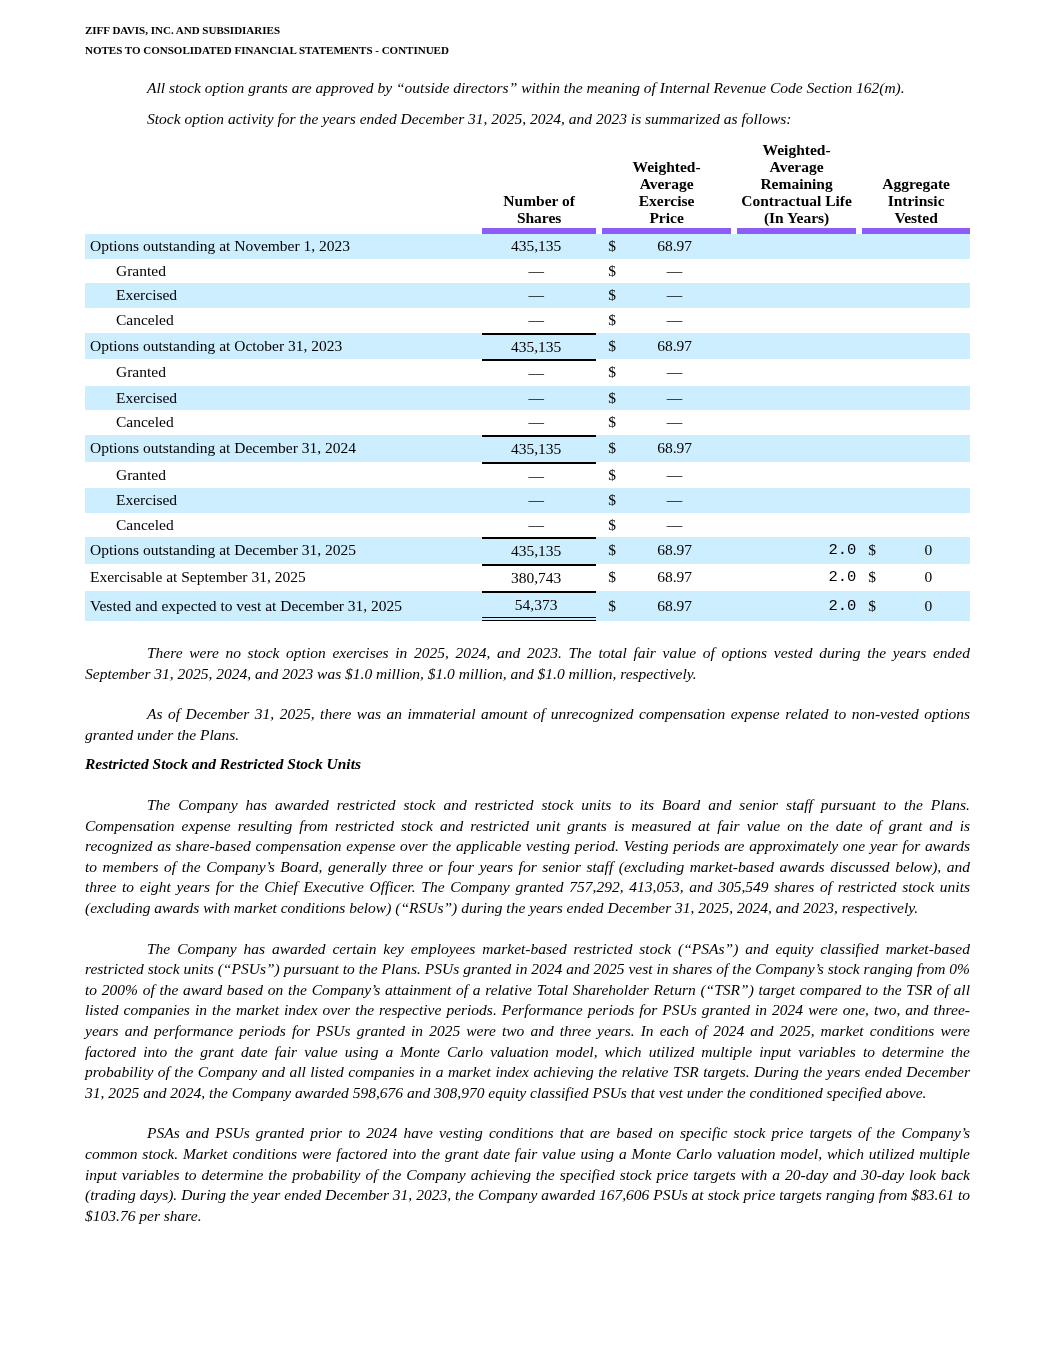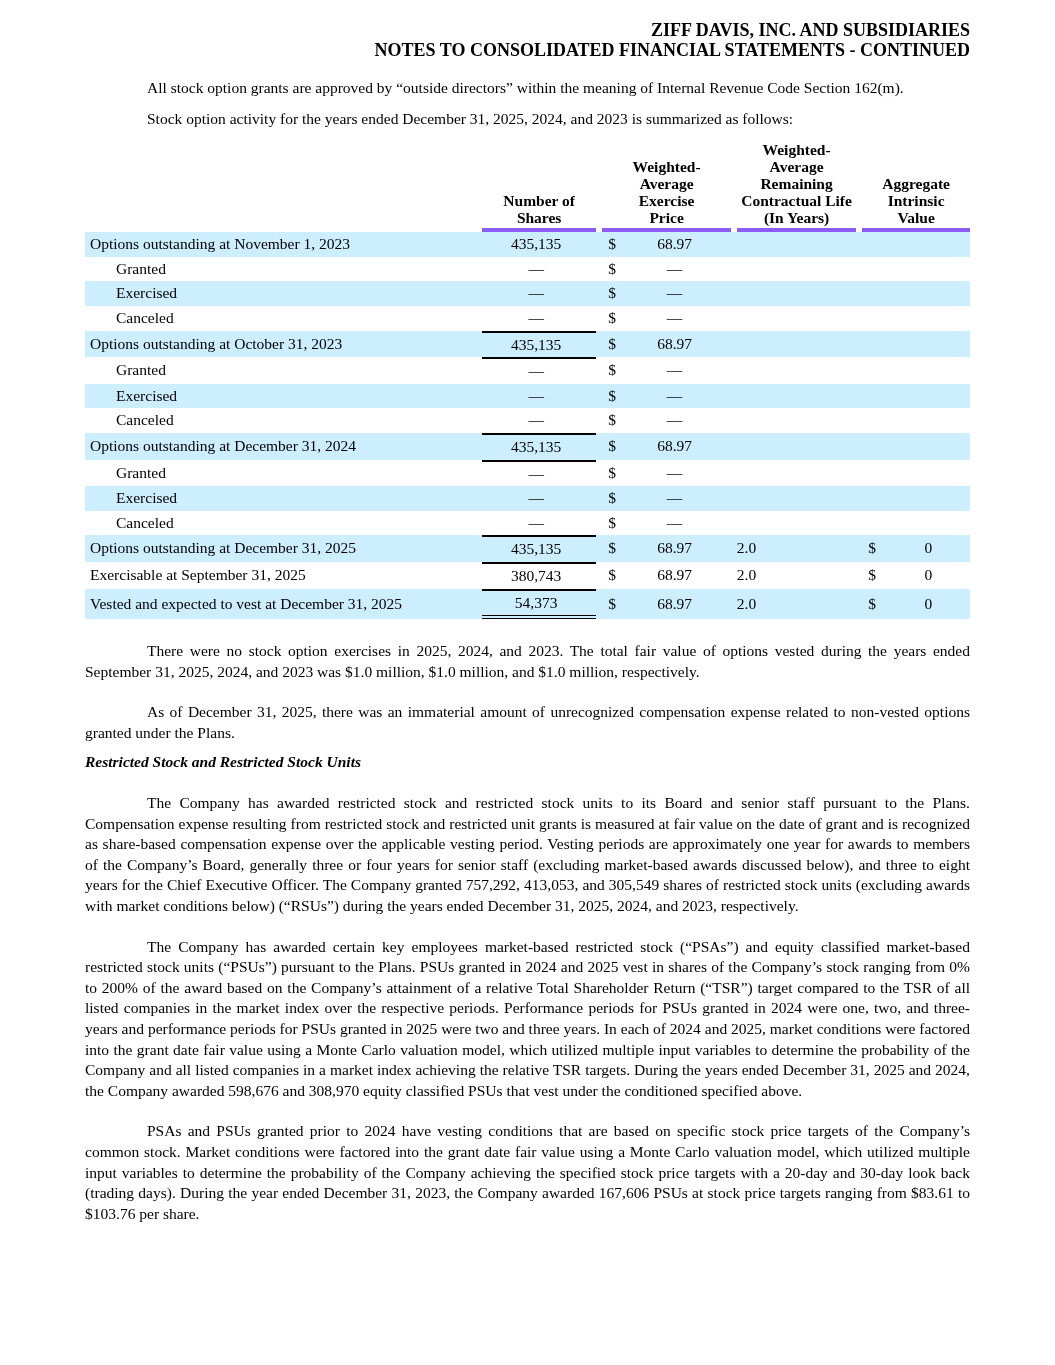--- a/index.html
+++ b/index.html
@@ -2,35 +2,35 @@
 <html><head>
 <meta charset="utf-8">
 <style>
   html, body { margin: 0; padding: 0; background: #ffffff; }
   body {
     width: 1055px; height: 1365px; position: relative; overflow: hidden;
     font-family: "Liberation Serif", "DejaVu Serif", serif;
     color: #000; font-size: 15.5px;
   }
   .page { position: absolute; left: 85px; top: 20px; width: 885px; }
-  .hdr { text-align: right; font-weight: bold; font-size: 18px; line-height: 20px; }
+  .hdr { text-align: left; font-weight: bold; font-size: 11px; line-height: 20px; }
   .para { text-align: justify; line-height: 20.6px; margin: 0; }
-  .indent { text-indent: 62px; }
+  .indent { text-indent: 62px; font-style: italic; }
   .p1 { margin-top: 10px; }
   .p2 { margin-top: 20px; }
   table.opt { border-collapse: separate; border-spacing: 0; width: 885px; margin-top: 12px; font-size: 15.5px; }
   table.opt th { font-weight: bold; text-align: center; vertical-align: bottom; line-height: 17px; padding: 0 0 2px 0; }
-  table.opt th.line { border-bottom: 4px solid #8b5cf6; }
+  table.opt th.line { border-bottom: 6px solid #8b5cf6; }
   table.opt td { height: 24.6px; padding: 0; line-height: 24.6px; white-space: nowrap; }
   tr.shade td { background: #cceeff; }
   td.lbl { padding-left: 5px !important; }
   td.sub { padding-left: 31px !important; }
   td.num { text-align: center; padding-right: 6px !important; }
   td.dol { text-align: left; padding-left: 6px !important; }
-  td.c { text-align: left; }
+  td.c { text-align: right; font-family: Liberation Mono, monospace; }
   td.ul-top { border-top: 2px solid #000; }
   td.dbl-bot { border-bottom: 4px double #000; }
   .section-title { font-weight: bold; font-style: italic; margin-top: 9px; line-height: 20.6px; }
   .pagenum { position: absolute; left: 0; width: 1055px; top: 1322px; text-align: left; font-size: 19px; margin-top: 44px; }
 </style>
 </head>
 <body>
 
 <div class="page">
   <div class="hdr">ZIFF DAVIS, INC. AND SUBSIDIARIES</div>
@@ -54,21 +54,21 @@
     </colgroup>
     <thead>
       <tr>
         <th></th>
         <th class="line" style="padding:0 12px 2px 12px;">Number of Shares</th>
         <th></th>
         <th class="line" colspan="2" style="padding:0 18px 2px 18px;">Weighted-Average Exercise Price</th>
         <th></th>
         <th class="line">Weighted-Average Remaining Contractual Life (In Years)</th>
         <th></th>
-        <th class="line" colspan="2" style="padding:0 20px 2px 20px;">Aggregate Intrinsic Value</th>
+        <th class="line" colspan="2" style="padding:0 20px 2px 20px;">Aggregate Intrinsic Vested</th>
       </tr>
     </thead>
     <tbody>
       <tr class="shade">
         <td class="lbl">Options outstanding at November 1, 2023</td>
         <td class="num">435,135</td>
           <td></td>
         <td class="dol">$</td>
         <td class="num">68.97</td>
           <td></td>

